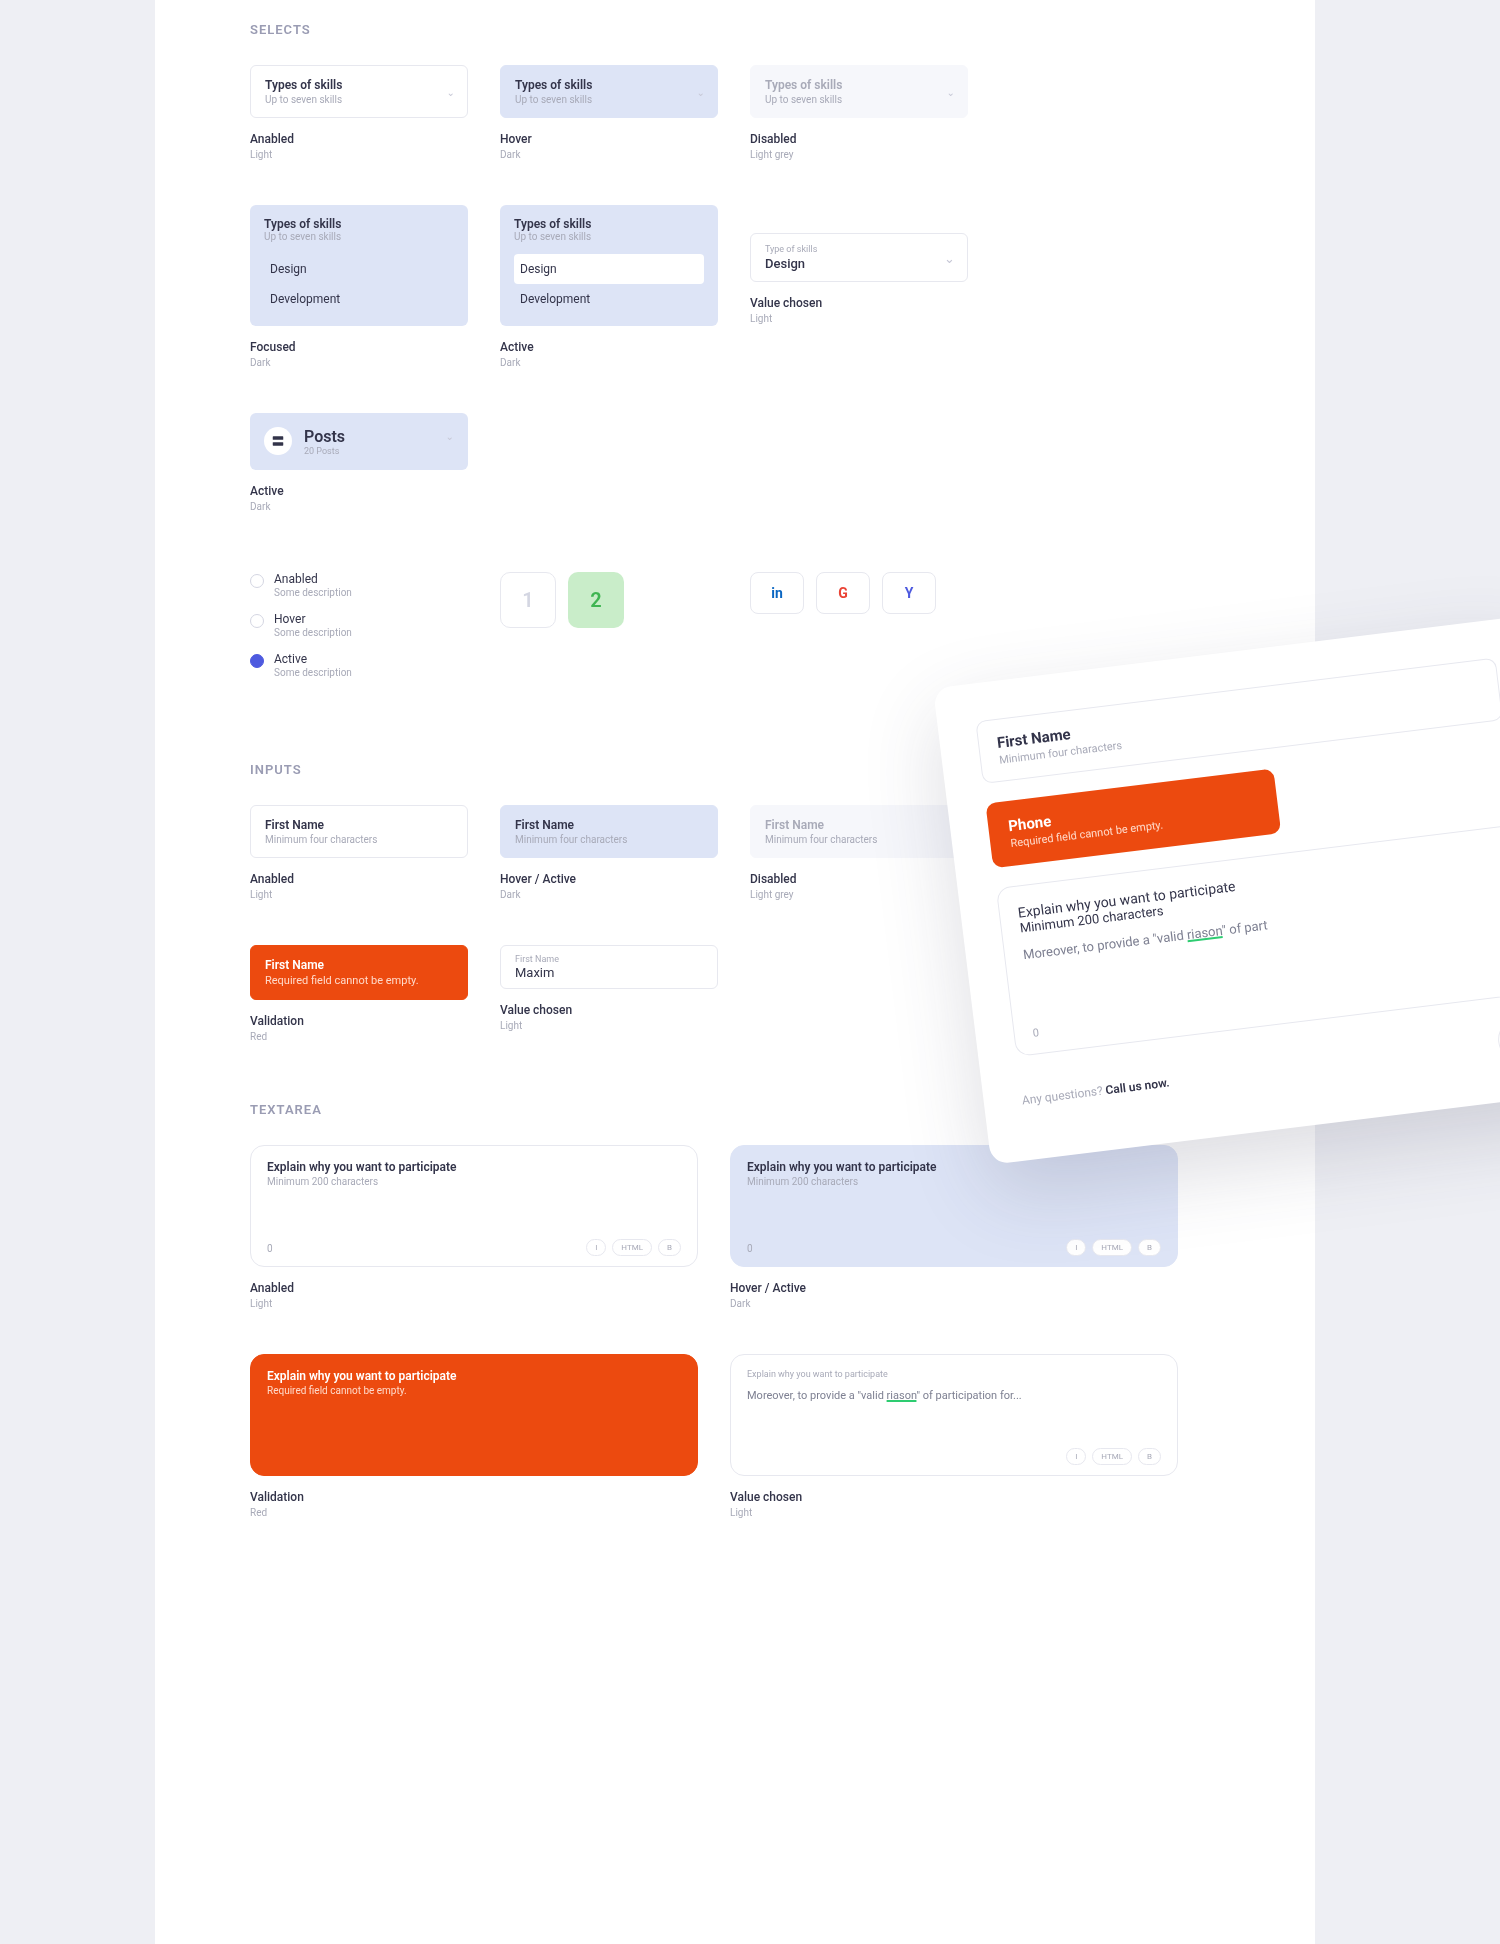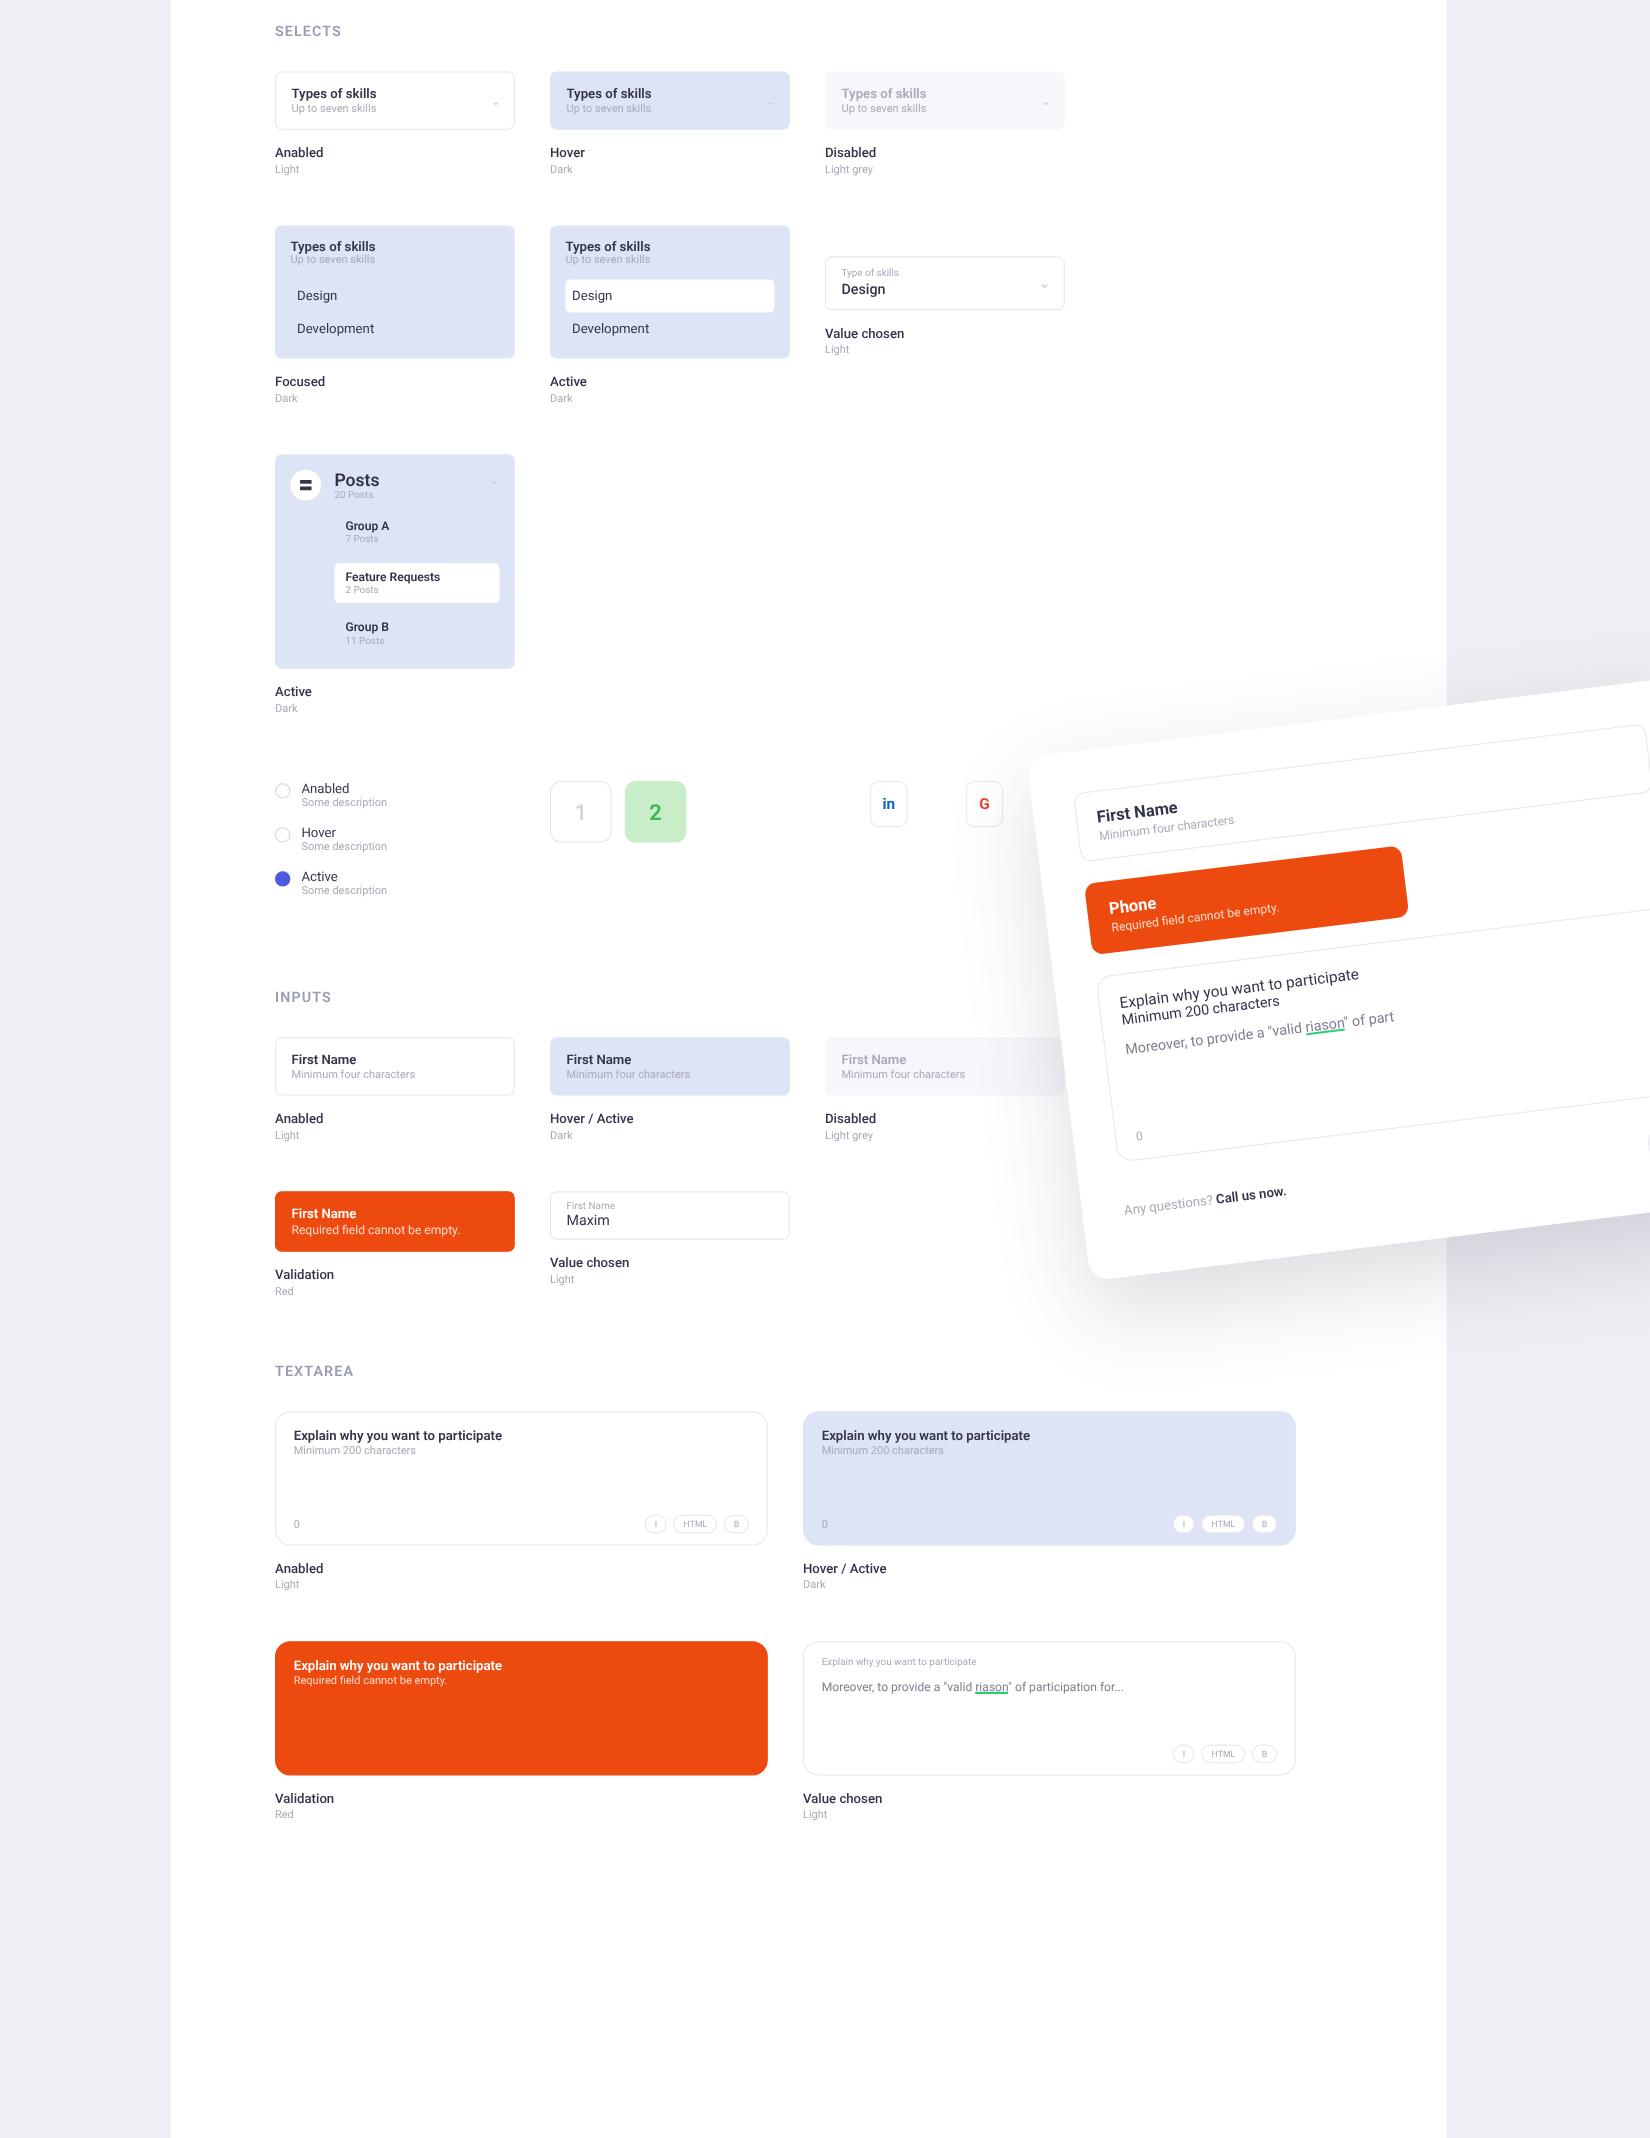--- a/index.html
+++ b/index.html
@@ -39,21 +39,21 @@
 .check-row{display:flex;align-items:flex-start;gap:10px;margin-bottom:14px;}
 .radio{width:14px;height:14px;border:1.5px solid #d4d6e2;border-radius:50%;margin-top:2px;}
 .radio.filled{background:#4e5adf;border-color:#4e5adf;}
 .check-row .ct .nm{font-size:12px;color:#33344a;}
 .check-row .ct .ds{font-size:10px;color:#a8aab8;margin-top:1px;}
 .steps{display:flex;gap:12px;}
 .step{width:56px;height:56px;border-radius:10px;display:flex;align-items:center;justify-content:center;font-size:20px;font-weight:600;}
 .step.one{border:1px solid #e7e8ef;color:#d4d6e2;}
 .step.two{background:#c9edc9;color:#3fb552;}
 .socials{display:flex;gap:12px;}
-.soc{width:34px;height:42px;border:1px solid #e7e8ef;border-radius:8px;display:flex;align-items:center;justify-content:center;font-weight:700;font-size:14px;margin-left:41px;}
+.soc{width:54px;height:42px;border:1px solid #e7e8ef;border-radius:8px;display:flex;align-items:center;justify-content:center;font-weight:700;font-size:14px;}
 .soc.li{color:#0a66c2;}
 .soc.g{color:#ea4335;}
 .soc.y{color:#4e5adf;}
 .input-box{border:1px solid #e7e8ef;border-radius:6px;padding:12px 14px;background:#fff;}
 .input-box.dark{background:#dde4f6;border-color:#dde4f6;}
 .input-box.dis{background:#f6f7fb;border-color:#f6f7fb;}
 .input-box.err{background:#ec4a0f;border-color:#ec4a0f;}
 .input-box .il{font-size:12px;font-weight:600;color:#33344a;}
 .input-box .ih{font-size:10px;color:#a8aab8;margin-top:2px;}
 .input-box.err .il{color:#fff;}
@@ -186,34 +186,20 @@
                   <rect x="3" y="4" width="18" height="6" rx="1"></rect>
                   <rect x="3" y="14" width="18" height="6" rx="1"></rect>
                 </svg>
               </div>
      <div>
       <div style="font-size:16px;font-weight:600;">Posts</div>
       <div style="font-size:9px;color:#a8aab8;">20 Posts</div>
      </div>
      <div style="position:absolute;right:0;top:4px;color:#c6c7d6;font-size:10px;">⌄</div>
     </div>
-    <div class="indent">
-     <div class="grp">
-                <div class="gname">Group A</div>
-                <div class="gcount">7 Posts</div>
-              </div>
-     <div class="grp active">
-                <div class="gname">Feature Requests</div>
-                <div class="gcount">2 Posts</div>
-              </div>
-     <div class="grp">
-                <div class="gname">Group B</div>
-                <div class="gcount">11 Posts</div>
-              </div>
-    </div>
    </div>
    <div class="caption">
             <div class="state">Active</div>
             <div class="tone">Dark</div>
           </div>
   </div>
  </div>
 </div>
 
 <div class="section">

